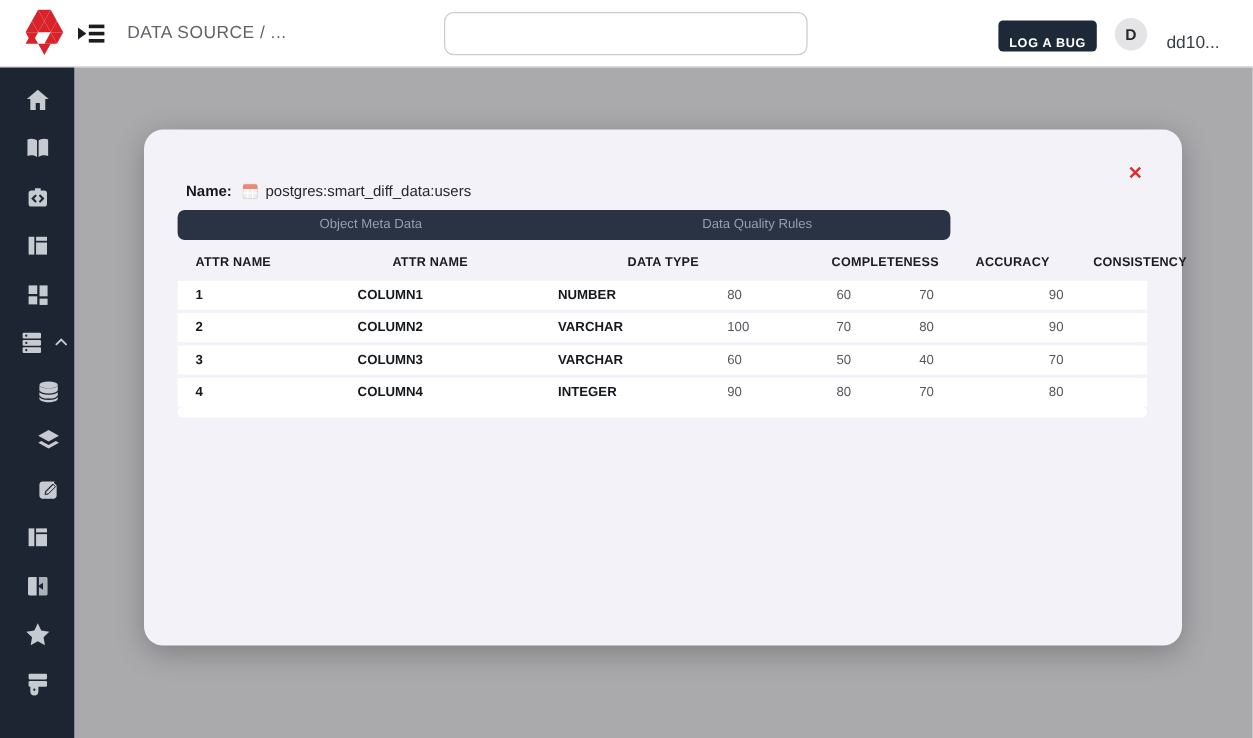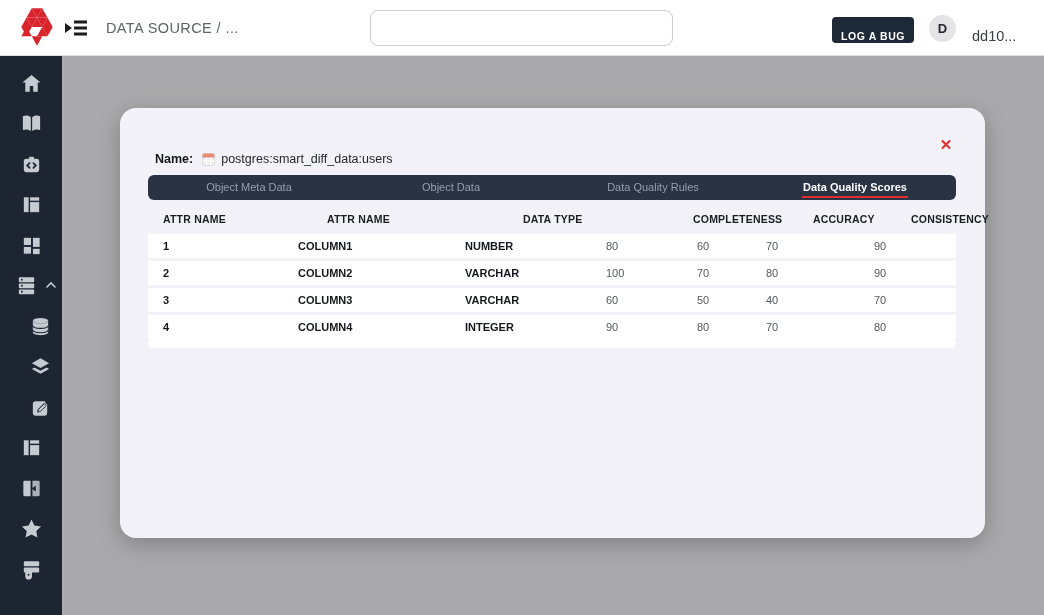--- a/index.html
+++ b/index.html
@@ -44,21 +44,21 @@
            background:#f2f2f8; border-radius:16px; box-shadow:0 6px 24px rgba(0,0,0,0.25); }
   .name-row { position:absolute; left:35px; top:151px; display:flex; align-items:center; gap:6px; }
   .name-row { top:44px; }
   .name-label { font-size:12.5px; font-weight:bold; color:#16181c; }
   .table-icon { width:13px; height:13px; margin-left:3px; }
   .name-value { font-size:12.5px; color:#25282d; }
   .close-btn { position:absolute; right:30px; top:28px; width:18px; height:18px;
                color:#e02d2d; font-size:15px; font-weight:bold; line-height:18px;
                text-align:center; cursor:pointer; }
 
-  .tabbar { position:absolute; left:28px; top:67px; width:808px; height:25px;
+  .tabbar { position:absolute; left:28px; top:67px; width:644px; height:25px;
             background:#2a3343; border-radius:6px; display:flex; align-items:stretch; }
   .tab { flex:1; display:flex; align-items:center; justify-content:center; cursor:pointer; }
   .tab span { font-size:11px; color:#979eac; padding:4px 1px 3px; border-bottom:2px solid transparent; }
   .tab.active span { color:#ffffff; font-weight:bold; border-bottom-color:#e02d2d; }
 
   .dq-table { position:absolute; left:28px; top:100px; width:808px; }
   .trow { display:grid; grid-template-columns:150px 167px 141px 91px 69px 108px 1fr;
           align-items:center; }
   .trow > div { padding-left:0; overflow:hidden; white-space:nowrap; }
   .trow > div:first-child { padding-left:15px; }
@@ -226,27 +226,21 @@
       <span class="name-value">postgres:smart_diff_data:users</span>
     </div>
 
     <div class="close-btn">✕</div>
 
     <div class="tabbar">
       <div class="tab">
           <span>Object Meta Data</span>
         </div>
       <div class="tab">
-          <span>Object Data</span>
-        </div>
-      <div class="tab">
           <span>Data Quality Rules</span>
-        </div>
-      <div class="tab active">
-          <span>Data Quality Scores</span>
         </div>
     </div>
 
     <div class="dq-table">
       <div class="trow thead">
         <div>ATTR NAME</div>
         <div>ATTR NAME</div>
         <div>DATA TYPE</div>
         <div>COMPLETENESS</div>
         <div>ACCURACY</div>

